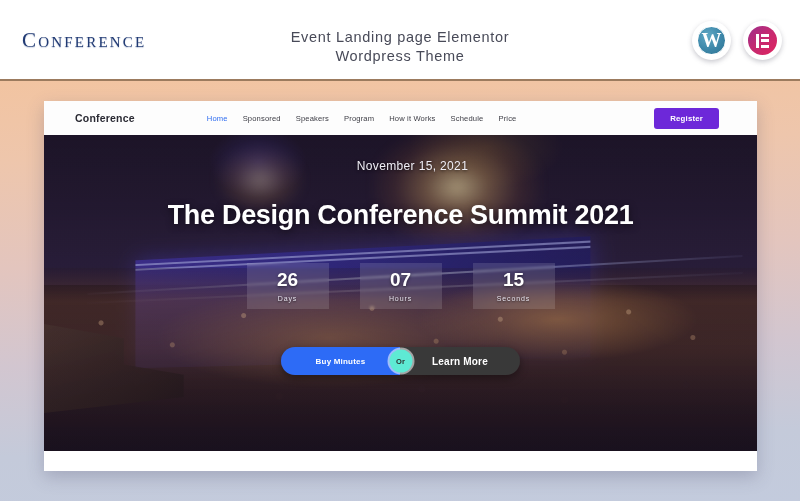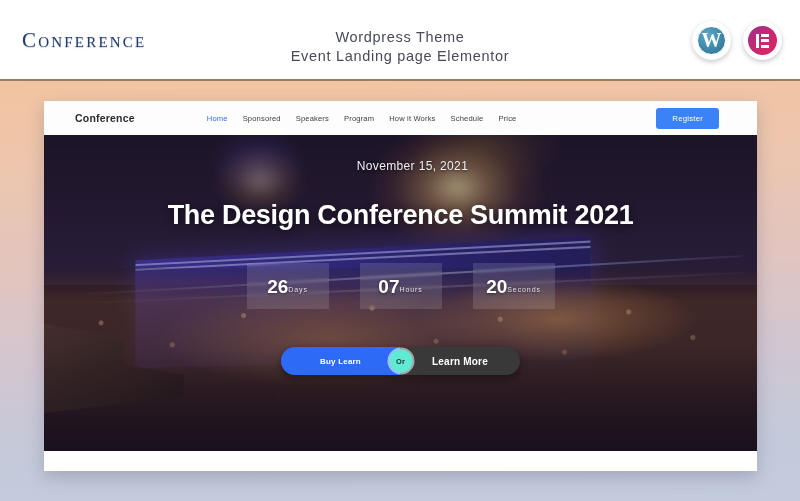--- a/index.html
+++ b/index.html
@@ -133,24 +133,24 @@
     color: #3c3c44;
     letter-spacing: 0.15px;
     white-space: nowrap;
     cursor: pointer;
   }
   .nav-link.active { color: #2f6df0; }
   .register-btn {
     position: absolute;
     right: 38px;
     top: 7px;
-    background: #3b82f6;
+    background: #6d28d9;
     color: #ffffff;
     font-size: 7.8px;
-    font-weight: 400;
+    font-weight: 700;
     border: none;
     border-radius: 3px;
     padding: 6px 16px;
     cursor: pointer;
     letter-spacing: 0.2px;
   }
 
   
   .hero {
     position: relative;
@@ -266,21 +266,21 @@
     justify-content: center;
     gap: 31px;
     margin-top: 32px;
   }
   .cd-box {
     width: 82px;
     height: 46px;
     background: rgba(255,255,255,0.13);
     backdrop-filter: blur(1px);
     display: flex;
-    flex-direction: row;
+    flex-direction: column;
     align-items: center;
     justify-content: center;
   }
   .cd-num {
     font-size: 19px;
     font-weight: 700;
     color: #ffffff;
     line-height: 1;
     text-shadow: 0 1px 3px rgba(0,0,0,0.5);
   }
@@ -358,22 +358,22 @@
   }
 </style>
 </head>
 <body>
 
 <div class="top-banner">
 
   <div class="brand-logo">Conference</div>
 
   <div class="banner-title">
+    <div>Event Landing page Elementor</div>
     <div>Wordpress Theme</div>
-    <div>Event Landing page Elementor</div>
   </div>
 
   <div class="banner-icons">
     <div class="circle-icon">
       <div class="wp-glyph">
           <span>W</span>
         </div>
     </div>
     <div class="circle-icon">
       <div class="el-glyph">
@@ -432,28 +432,28 @@
       <div class="countdown">
         <div class="cd-box">
           <div class="cd-num">26</div>
           <div class="cd-lbl">Days</div>
         </div>
         <div class="cd-box">
           <div class="cd-num">07</div>
           <div class="cd-lbl">Hours</div>
         </div>
         <div class="cd-box">
-          <div class="cd-num">20</div>
+          <div class="cd-num">15</div>
           <div class="cd-lbl">Seconds</div>
         </div>
       </div>
 
       <div class="cta-wrap">
         <div class="cta-pill">
-          <button class="cta-buy">Buy Learn</button>
+          <button class="cta-buy">Buy Minutes</button>
           <button class="cta-learn">Learn More</button>
           <div class="cta-or">Or</div>
         </div>
       </div>
 
     </div>
 
     <div class="mock-footer"></div>
   </div>
 </div>

